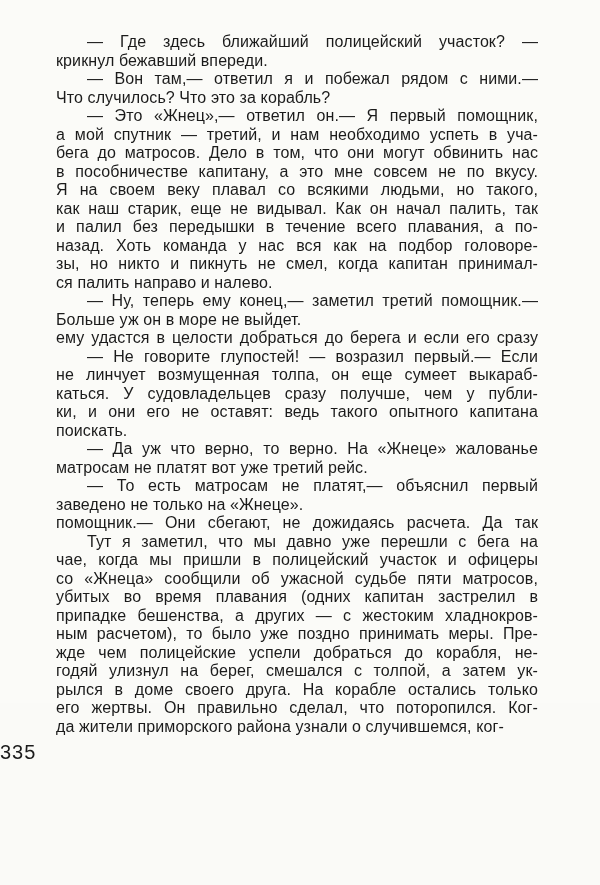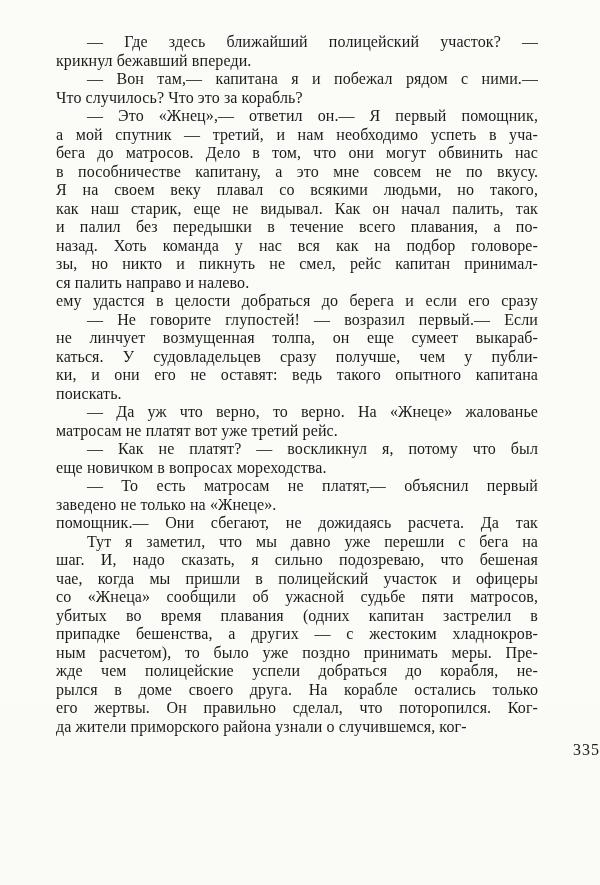--- a/index.html
+++ b/index.html
@@ -11,21 +11,21 @@
     height: 885px;
     background: #fafaf7;
     overflow: hidden;
   }
   .scan-page {
     position: relative;
     width: 600px;
     height: 703px;
     background: #fbfbf8;
     box-sizing: border-box;
-    font-family: Liberation Serif, serif;
+    font-family: Liberation Sans, sans-serif;
     color: #1b1b1b;
   }
   .text-block {
     box-sizing: border-box;
     padding: 33px 62px 0 56px;
     font-size: 16px;
     line-height: 18.5px;
     letter-spacing: 0.1px;
   }
   .para {
@@ -38,80 +38,80 @@
   
   .line.just {
     text-align: justify;
     text-align-last: justify;
   }
   .line.first {
     text-indent: 31px;
   }
   .page-number {
     margin-top: 5px;
-    text-align: right;
-    font-size: 16px;
+    text-align: left;
+    font-size: 20px;
     letter-spacing: 1px;
     color: #1b1b1b;
   }
 </style>
 </head>
 <body>
 
 <div class="scan-page">
   <main class="text-block">
       <div class="para">
         <div class="line just first">— Где здесь ближайший полицейский участок? —</div>
         <div class="line">крикнул бежавший впереди.</div>
       </div>
       <div class="para">
-        <div class="line just first">— Вон там,— капитана я и побежал рядом с ними.—</div>
+        <div class="line just first">— Вон там,— ответил я и побежал рядом с ними.—</div>
         <div class="line">Что случилось? Что это за корабль?</div>
       </div>
       <div class="para">
         <div class="line just first">— Это «Жнец»,— ответил он.— Я первый помощник,</div>
         <div class="line just">а мой спутник — третий, и нам необходимо успеть в уча-</div>
         <div class="line just">бега до матросов. Дело в том, что они могут обвинить нас</div>
         <div class="line just">в пособничестве капитану, а это мне совсем не по вкусу.</div>
         <div class="line just">Я на своем веку плавал со всякими людьми, но такого,</div>
         <div class="line just">как наш старик, еще не видывал. Как он начал палить, так</div>
         <div class="line just">и палил без передышки в течение всего плавания, а по-</div>
         <div class="line just">назад. Хоть команда у нас вся как на подбор головоре-</div>
-        <div class="line just">зы, но никто и пикнуть не смел, рейс капитан принимал-</div>
+        <div class="line just">зы, но никто и пикнуть не смел, когда капитан принимал-</div>
         <div class="line">ся палить направо и налево.</div>
+      </div>
+      <div class="para">
+        <div class="line just first">— Ну, теперь ему конец,— заметил третий помощник.—</div>
+        <div class="line">Больше уж он в море не выйдет.</div>
       </div>
       <div class="para">
         <div class="line just">ему удастся в целости добраться до берега и если его сразу</div>
         <div class="line just first">— Не говорите глупостей! — возразил первый.— Если</div>
         <div class="line just">не линчует возмущенная толпа, он еще сумеет выкараб-</div>
         <div class="line just">каться. У судовладельцев сразу получше, чем у публи-</div>
         <div class="line just">ки, и они его не оставят: ведь такого опытного капитана</div>
         <div class="line">поискать.</div>
       </div>
       <div class="para">
         <div class="line just first">— Да уж что верно, то верно. На «Жнеце» жалованье</div>
         <div class="line">матросам не платят вот уже третий рейс.</div>
       </div>
       <div class="para">
-        <div class="line just first">— Как не платят? — воскликнул я, потому что был</div>
-        <div class="line">еще новичком в вопросах мореходства.</div>
-      </div>
-      <div class="para">
         <div class="line just first">— То есть матросам не платят,— объяснил первый</div>
         <div class="line">заведено не только на «Жнеце».</div>
         <div class="line just">помощник.— Они сбегают, не дожидаясь расчета. Да так</div>
       </div>
       <div class="para">
         <div class="line just first">Тут я заметил, что мы давно уже перешли с бега на</div>
-        <div class="line just">шаг. И, надо сказать, я сильно подозреваю, что бешеная</div>
         <div class="line just">чае, когда мы пришли в полицейский участок и офицеры</div>
         <div class="line just">со «Жнеца» сообщили об ужасной судьбе пяти матросов,</div>
         <div class="line just">убитых во время плавания (одних капитан застрелил в</div>
         <div class="line just">припадке бешенства, а других — с жестоким хладнокров-</div>
         <div class="line just">ным расчетом), то было уже поздно принимать меры. Пре-</div>
         <div class="line just">жде чем полицейские успели добраться до корабля, не-</div>
+        <div class="line just">годяй улизнул на берег, смешался с толпой, а затем ук-</div>
         <div class="line just">рылся в доме своего друга. На корабле остались только</div>
         <div class="line just">его жертвы. Он правильно сделал, что поторопился. Ког-</div>
         <div class="line">да жители приморского района узнали о случившемся, ког-</div>
       </div>
     </main>
   <div class="page-number">335</div>
 </div>
 
 </body></html>

